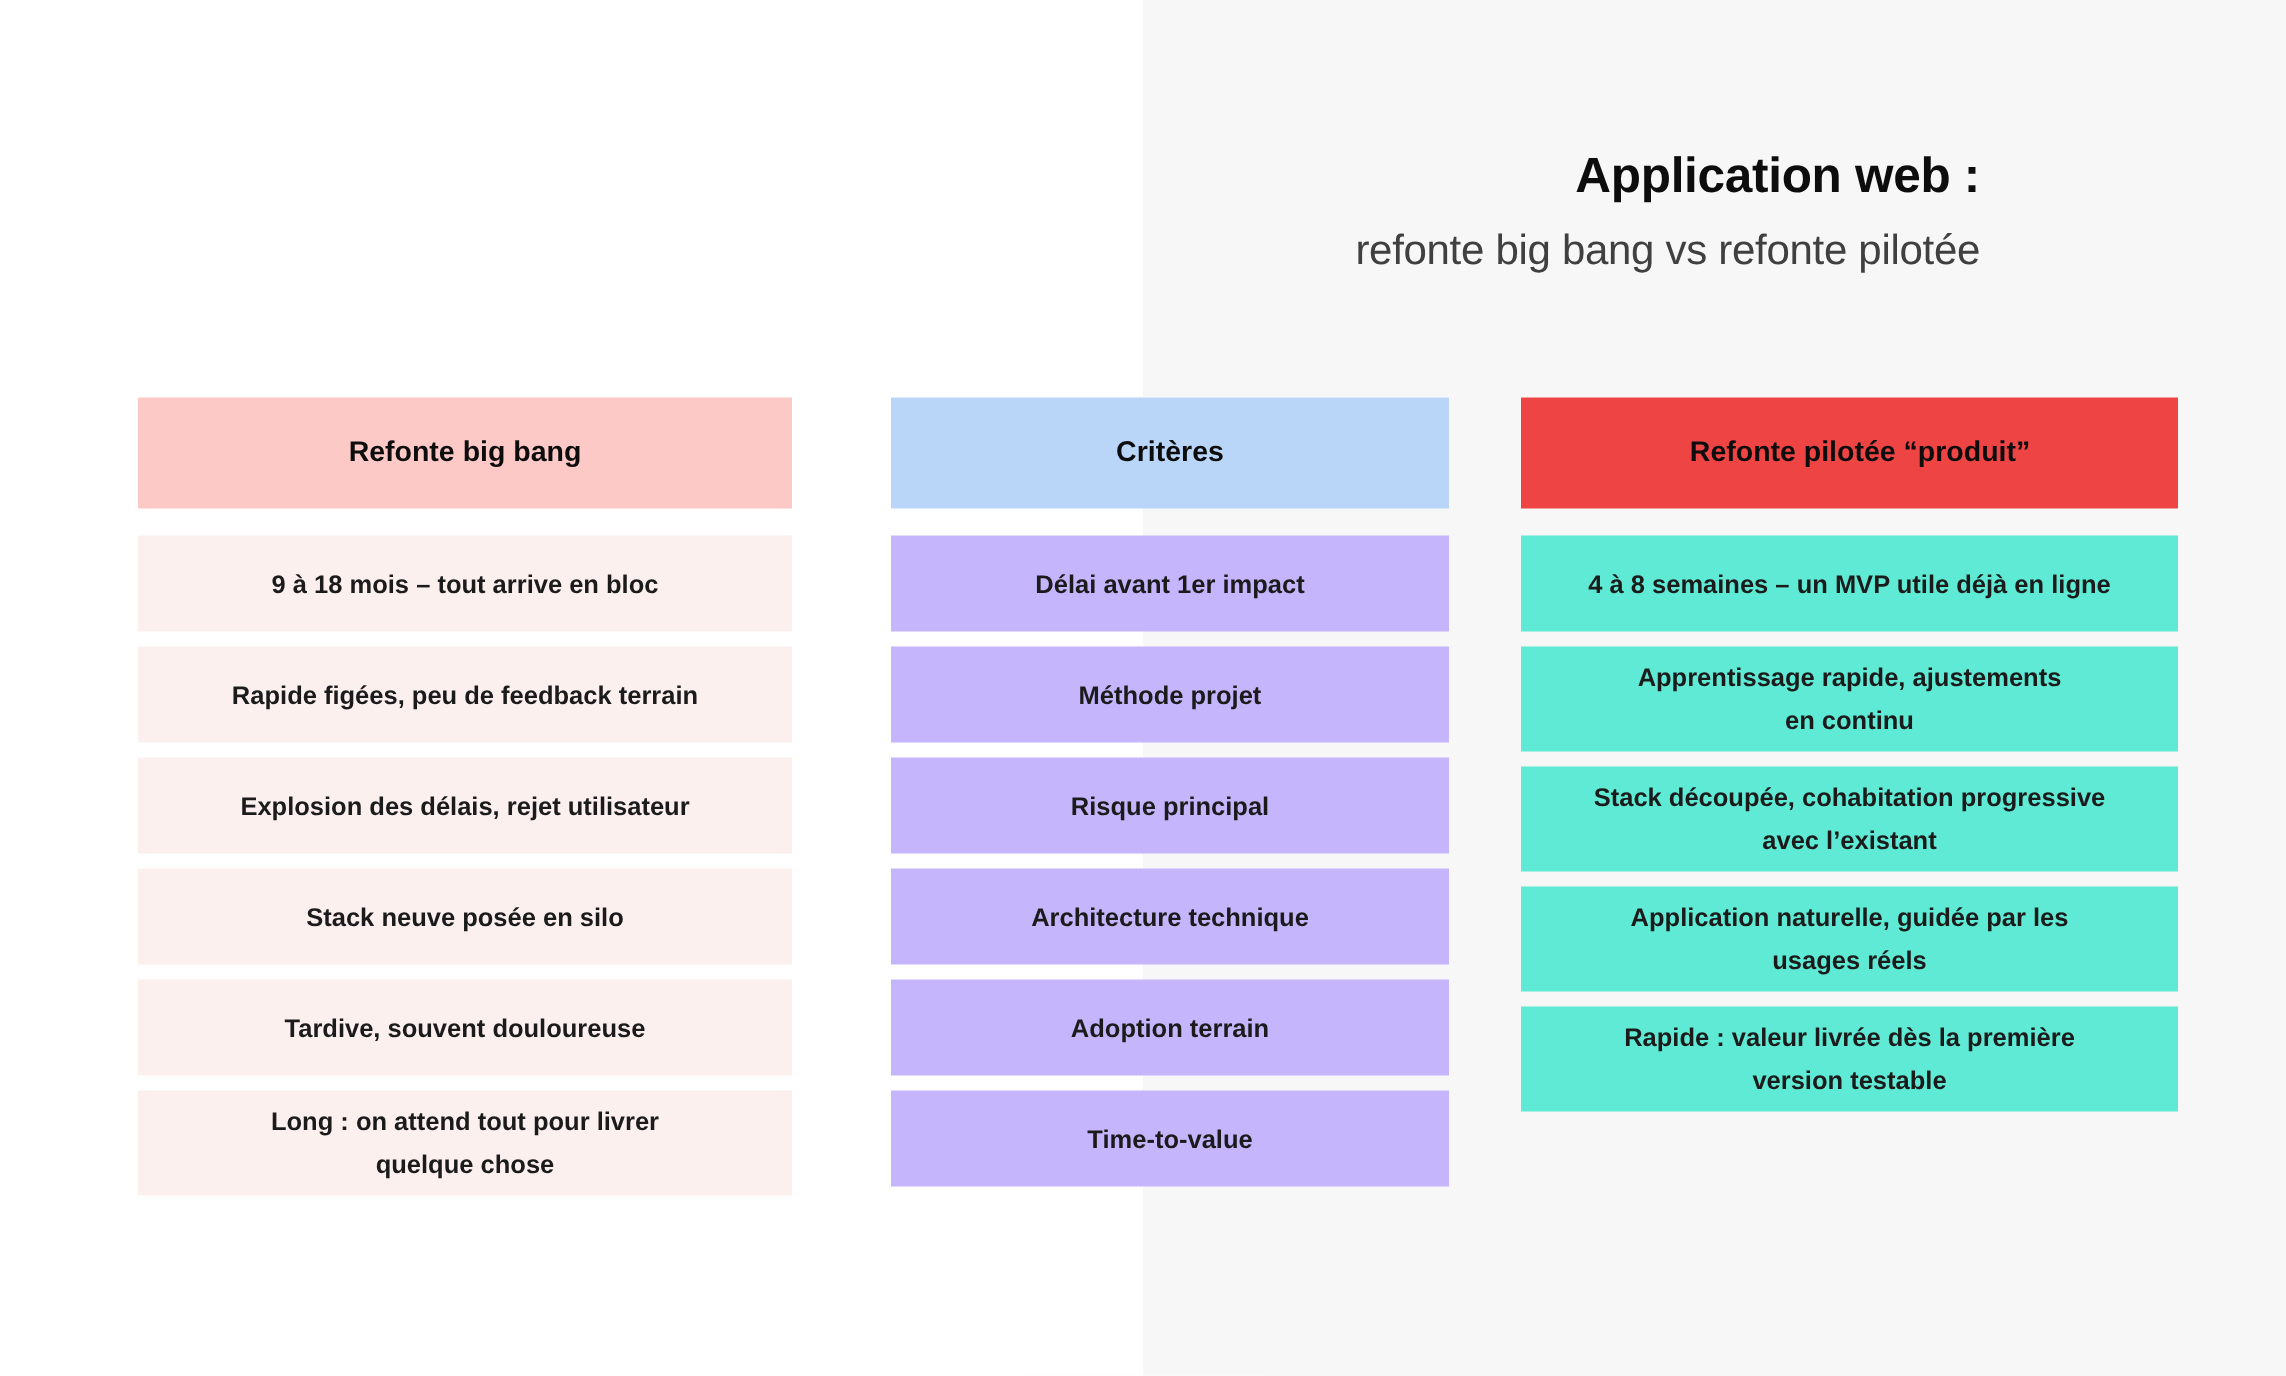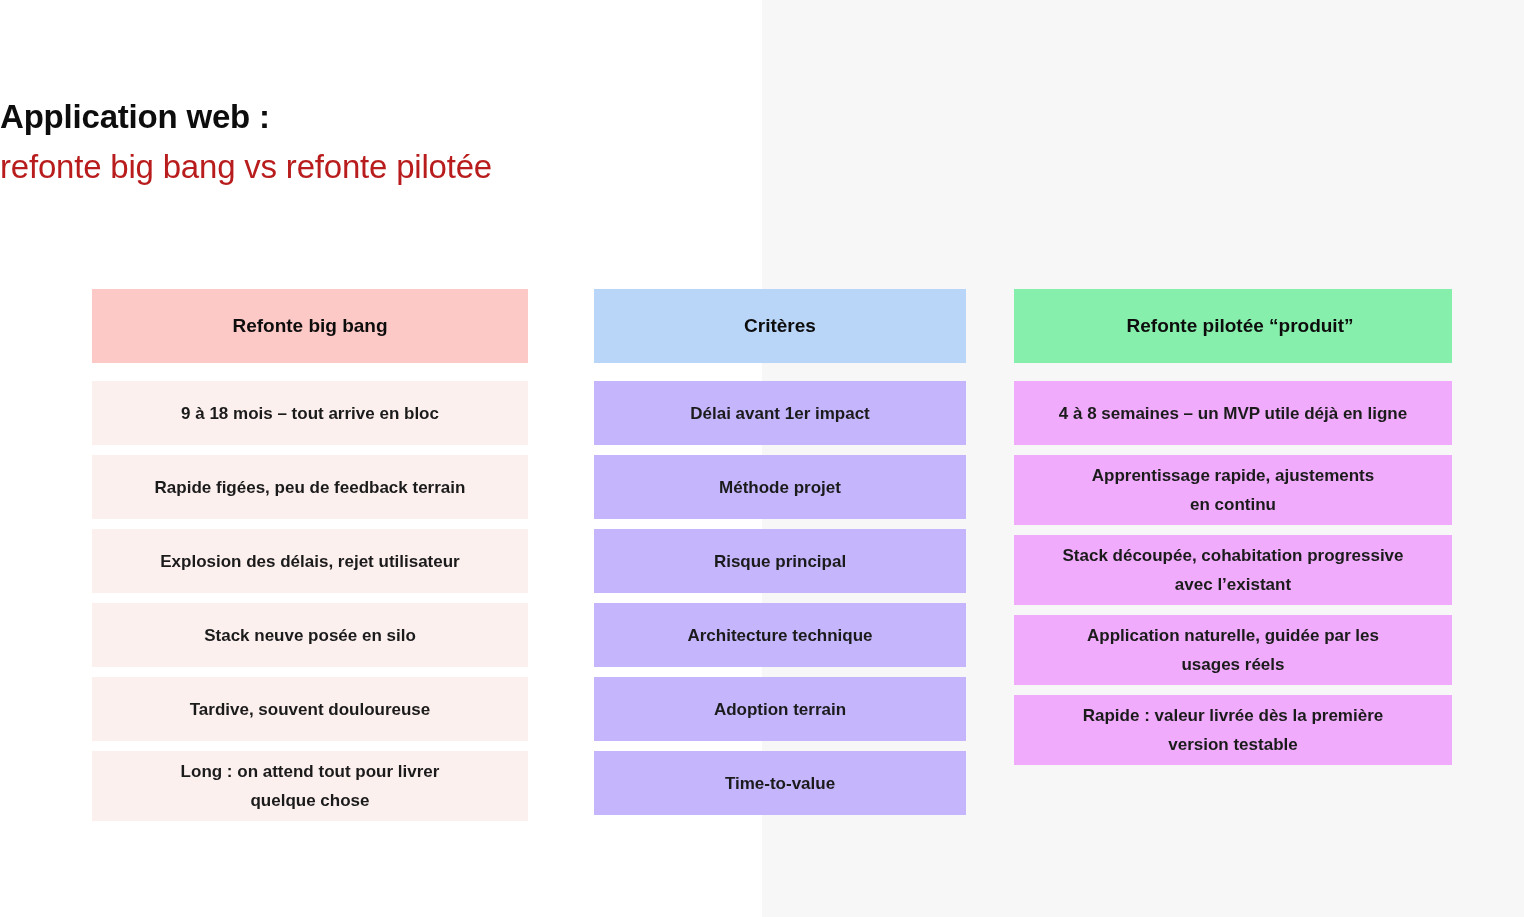--- a/index.html
+++ b/index.html
@@ -44,37 +44,37 @@
     position: relative;
     z-index: 2;
   }
 
   
   .title-block {
     position: absolute;
     top: 94px;
     left: 0;
     width: 1320px;
-    text-align: left;
+    text-align: right;
   }
   .title-line-1 {
     display: block;
     font-size: 33px;
     font-weight: 700;
     letter-spacing: -0.2px;
     line-height: 46px;
     color: #0d0d0d;
   }
   .title-line-2 {
     display: block;
-    font-size: 33px;
+    font-size: 28px;
     font-weight: 400;
     letter-spacing: -0.2px;
     line-height: 46px;
-    color: #b91c1c;
+    color: #404040;
     margin-top: 4px;
   }
 
   
   .table {
     position: absolute;
     top: 265px;
     left: 92px;
     width: 1340px;
     display: grid;
@@ -104,36 +104,35 @@
     font-size: 17px;
     line-height: 29px;
     font-weight: 700;
     color: #1b1b1b;
     white-space: pre-line;
   }
 
   .head {
     min-height: 74px;
     margin-bottom: 8px;
-    margin-top: 24px;
   }
   .head .cell-text {
     font-size: 19px;
     font-weight: 700;
     line-height: 26px;
     color: #0d0d0d;
   }
 
   
   .col-red .head      { background: #fcc9c7; }
   .col-red .body      { background: #fcf0ef; }
   .col-blue .head     { background: #b9d6f9; }
   .col-blue .body     { background: #c4b5fd; }
-  .col-green .head    { background: #86efac; padding-left: 28px; }
-  .col-green .body    { background: #f0abfc; }
+  .col-green .head    { background: #ef4444; padding-left: 28px; }
+  .col-green .body    { background: #5eead4; }
 </style>
 </head>
 <body>
 
 <div class="canvas">
   <div class="bg-left"></div>
   <div class="bg-right"></div>
 
   <div class="content">
 

